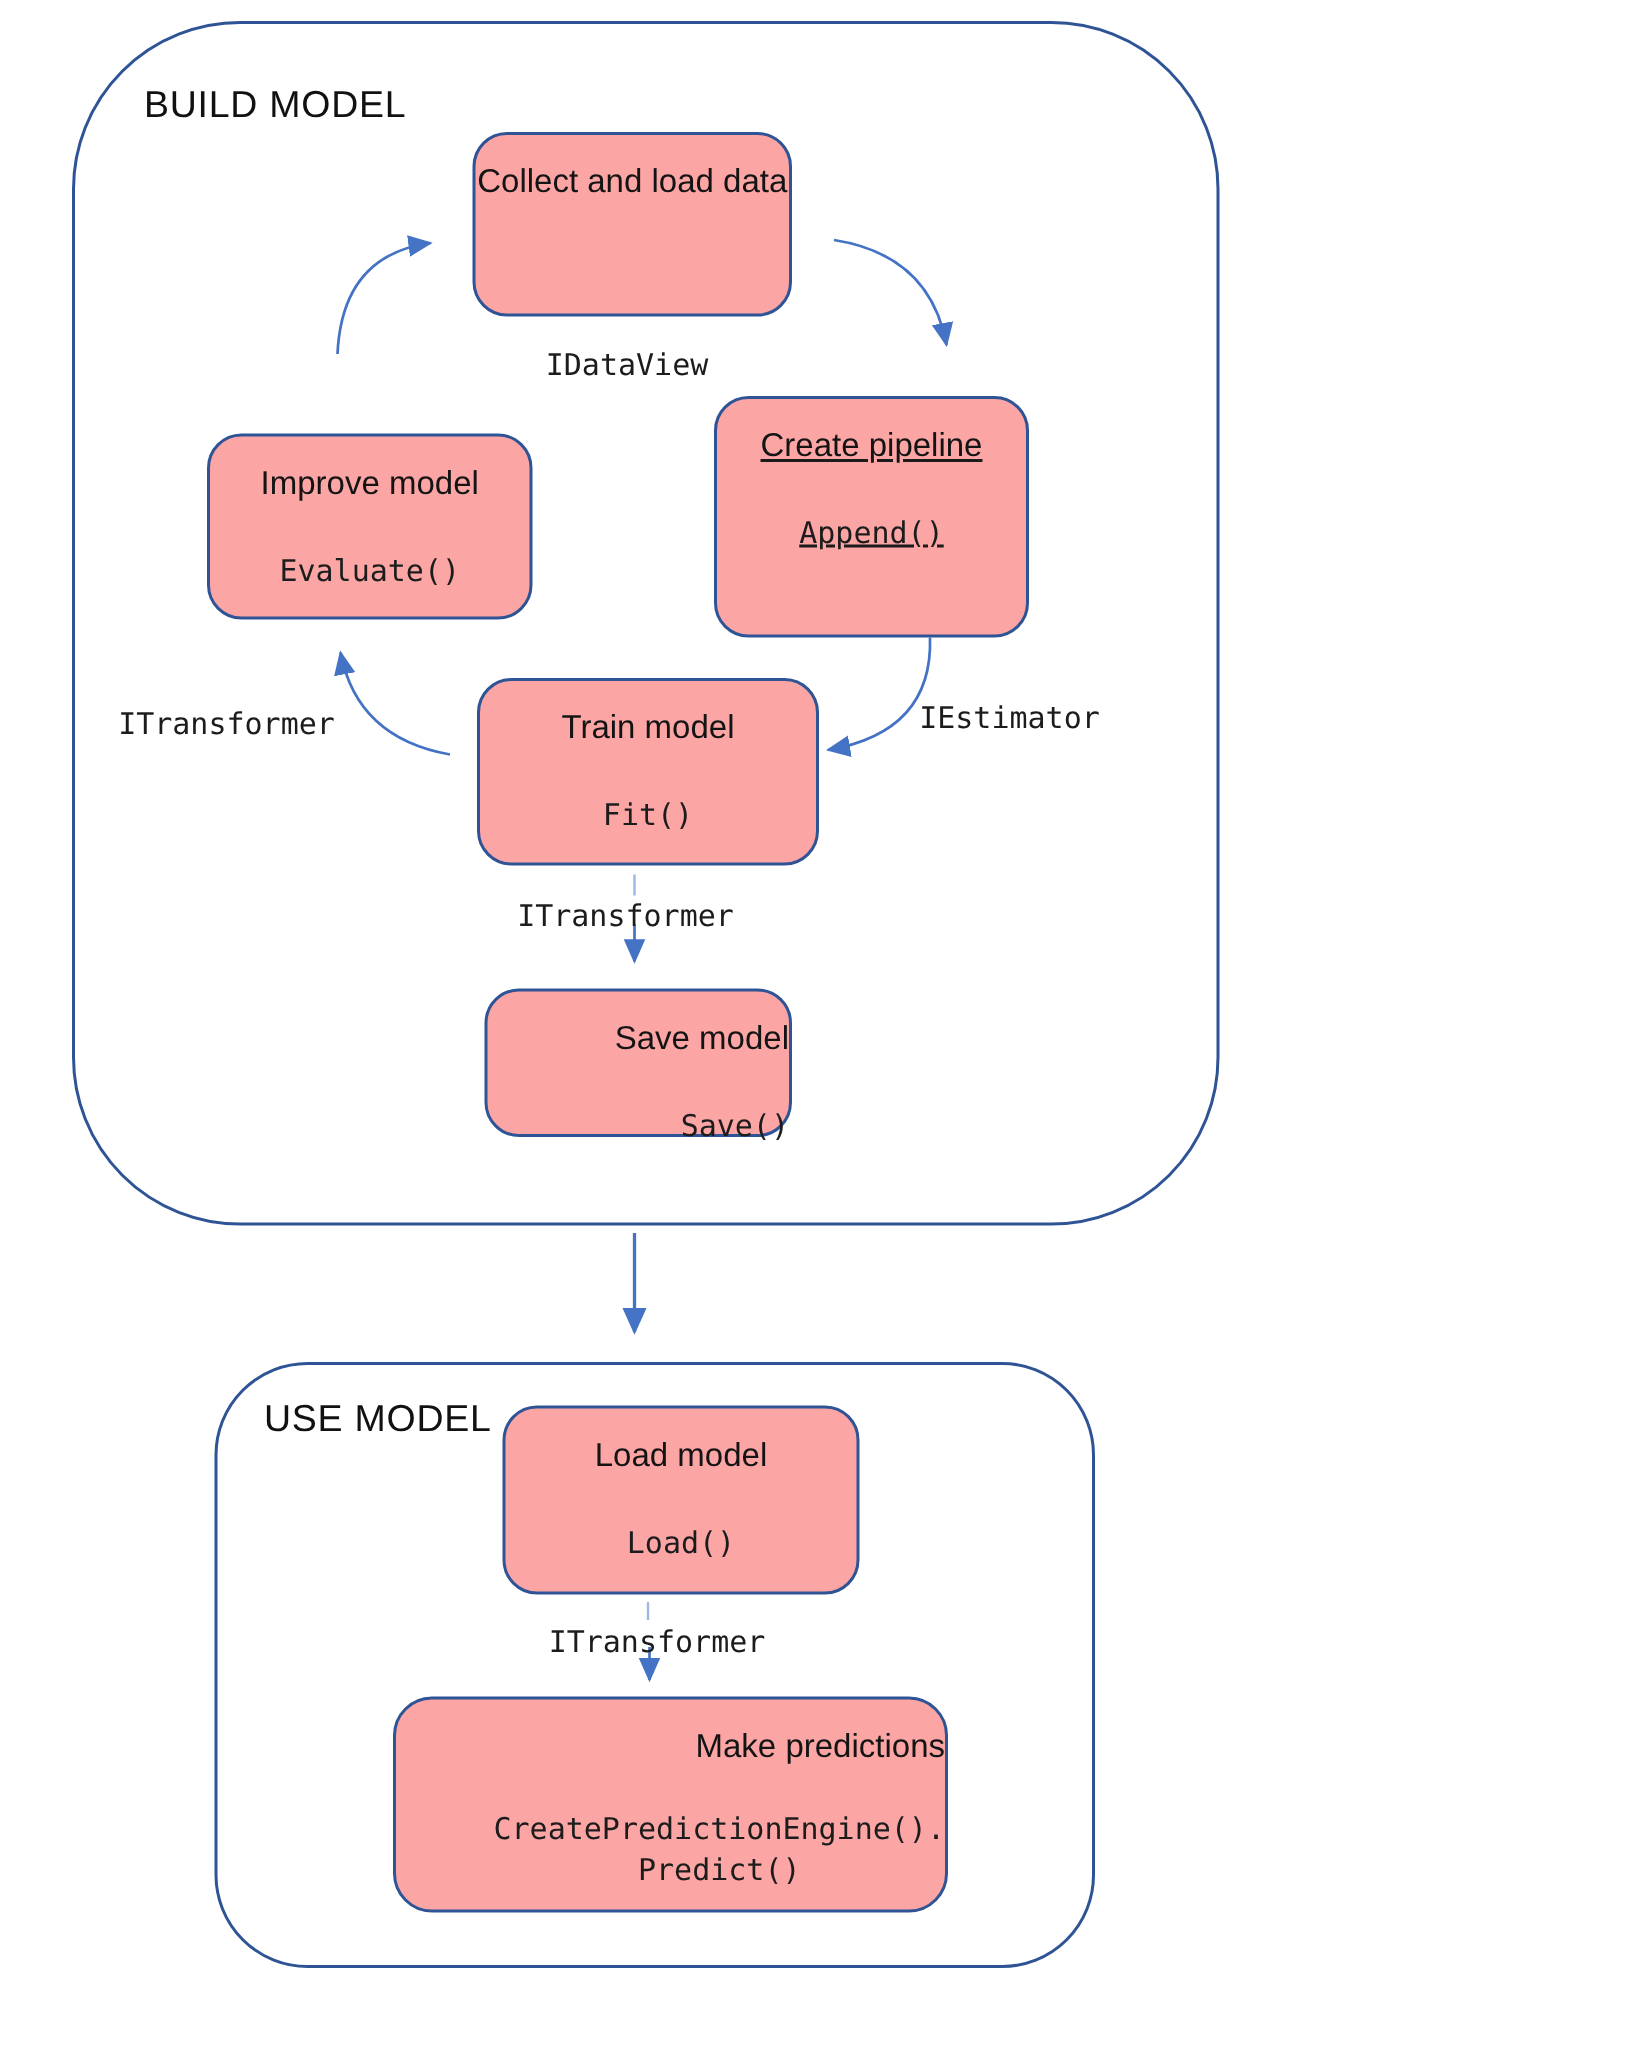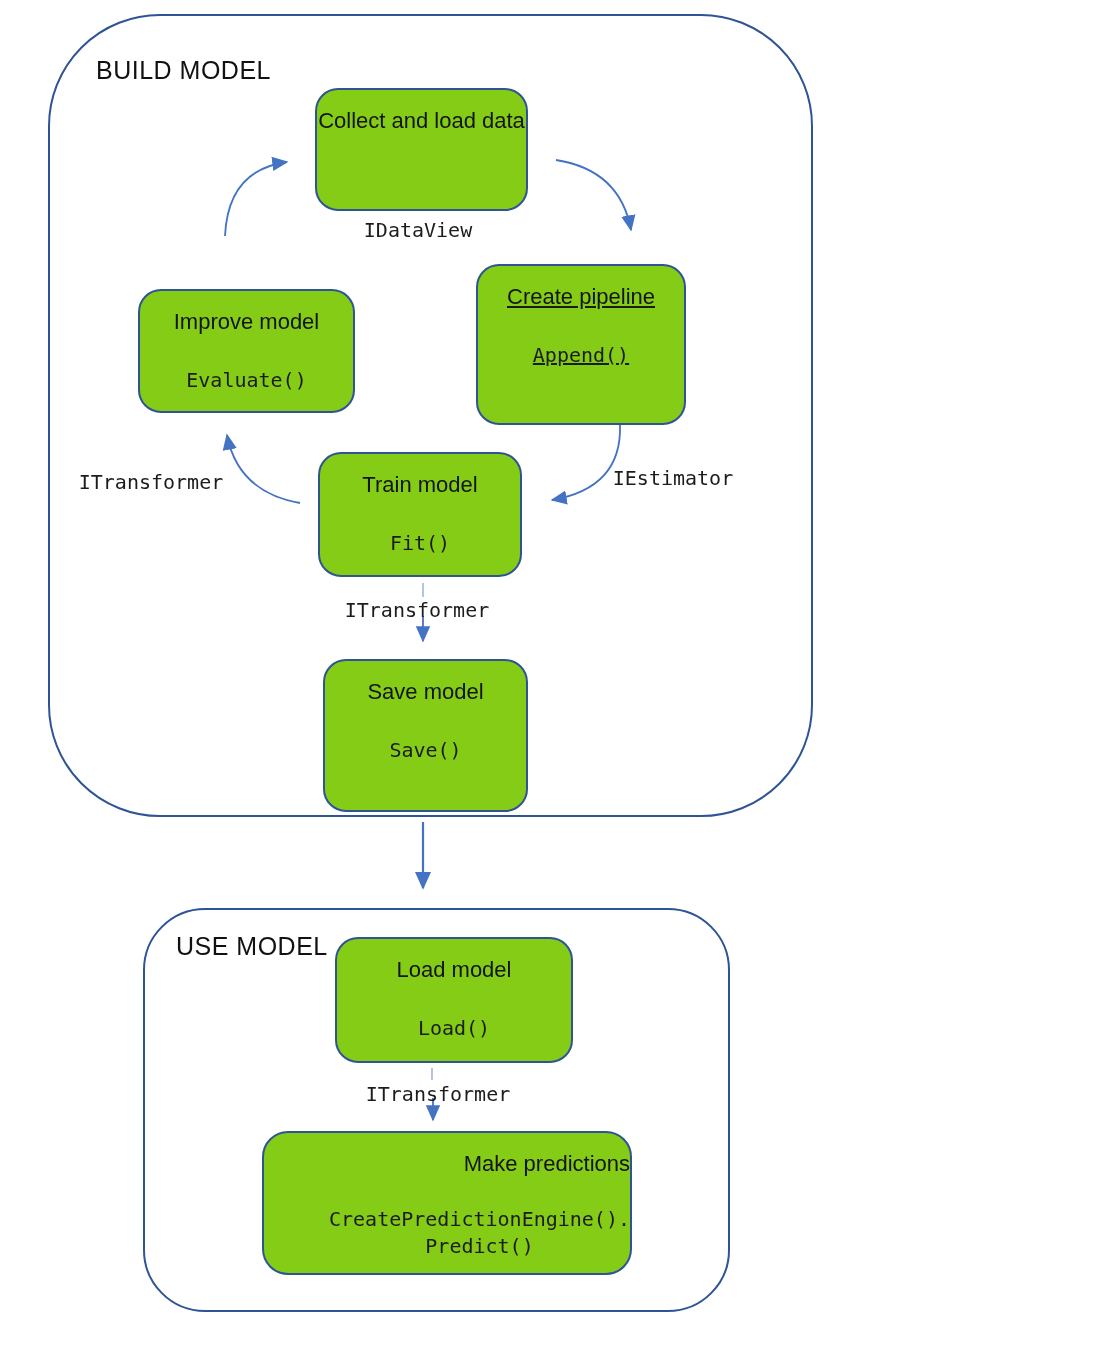--- a/index.html
+++ b/index.html
@@ -18,45 +18,45 @@
     box-sizing:border-box;
   }
   .container.build{left:48px;top:14px;width:765px;height:803px;border-radius:112px;}
   .container.use{left:143px;top:908px;width:587px;height:404px;border-radius:62px;}
   .section-label{
     position:absolute;font-size:25px;letter-spacing:0.5px;color:#111;
   }
   .section-label.build{left:96px;top:56px;}
   .section-label.use{left:176px;top:932px;}
   .node{
-    position:absolute;border:2px solid var(--border);border-radius:23px;background:#84cc16;
+    position:absolute;border:2px solid var(--border);border-radius:23px;background:#fca5a5;
     box-sizing:border-box;display:flex;flex-direction:column;align-items:center;
     padding-top:17px;
   }
   .node .title{font-size:22px;line-height:28px;text-align:center;color:#141414;}
   .node .code{
     font-family:"DejaVu Sans Mono","Liberation Mono",monospace;
     font-size:20px;line-height:27px;margin-top:31px;text-align:center;color:#1c1c1c;
     white-space:pre-line;
   }
   .node.collect{left:315px;top:88px;width:213px;height:123px;}
   .node.collect .title{padding-top:0px;}
   .node.improve{left:138px;top:263px;width:217px;height:124px;margin-top:26px;}
   .node.create{left:476px;top:264px;width:210px;height:161px;text-decoration:underline;}
-  .node.train{left:318px;top:452px;width:204px;height:125px;}
-  .node.save{left:323px;top:659px;width:205px;height:153px;}
+  .node.train{left:318px;top:452px;width:228px;height:125px;}
+  .node.save{left:323px;top:659px;width:205px;height:99px;align-items:flex-end;}
   .node.load{left:335px;top:937px;width:238px;height:126px;}
   .node.predict{left:262px;top:1131px;width:370px;height:144px;border-radius:26px;align-items:flex-end;}
   .node.predict .code{margin-top:28px;}
   .edge-label{
     position:absolute;transform:translateX(-50%);
     font-family:"DejaVu Sans Mono","Liberation Mono",monospace;
     font-size:20px;color:#1c1c1c;white-space:nowrap;
   }
-  .edge-label.idataview{left:418px;top:218px;}
+  .edge-label.idataview{left:418px;top:231px;}
   .edge-label.itrans-cycle{left:151px;top:470px;}
   .edge-label.iestimator{left:673px;top:466px;}
   .edge-label.itrans-save{left:417px;top:598px;}
   .edge-label.itrans-use{left:438px;top:1082px;}
   svg.overlay{position:absolute;left:0;top:0;width:1100px;height:1366px;pointer-events:none;}
   svg.overlay path.arrow{stroke:var(--arrow);fill:none;stroke-width:1.8px;}
   svg.overlay path.arrow.big{stroke-width:2.2px;}
   svg.overlay path.tick{stroke:var(--tick);fill:none;stroke-width:1.6px;}
   marker path{fill:var(--arrow);}
 </style>

